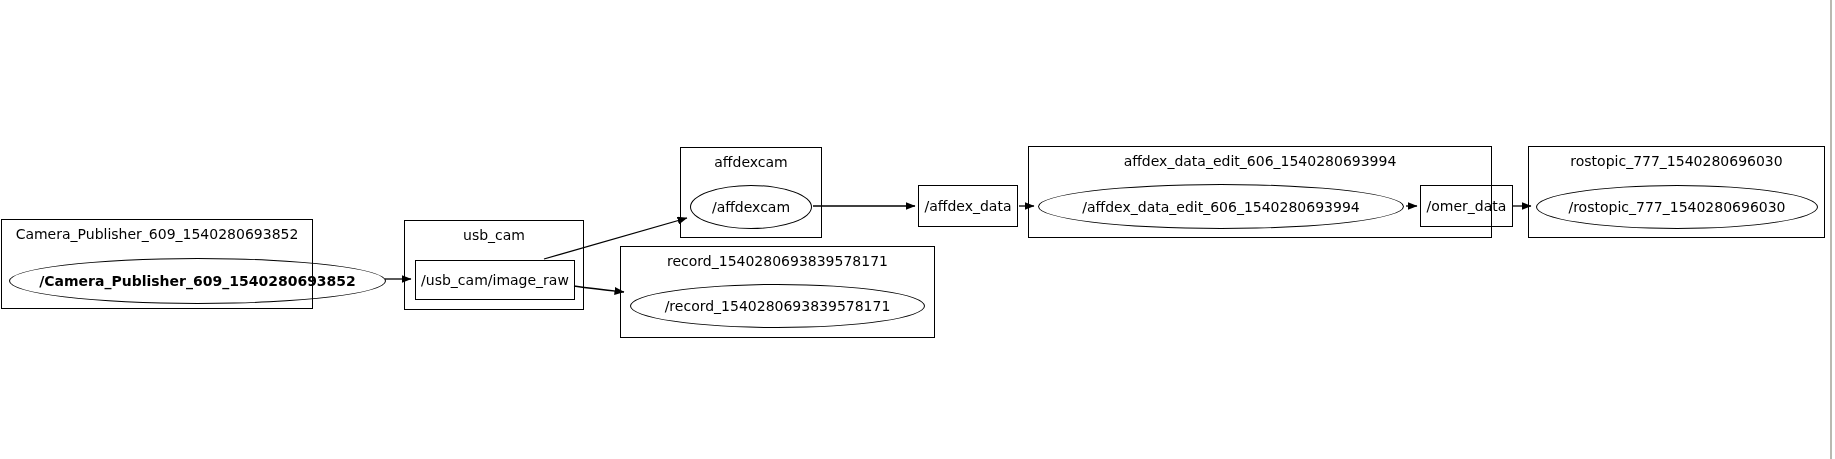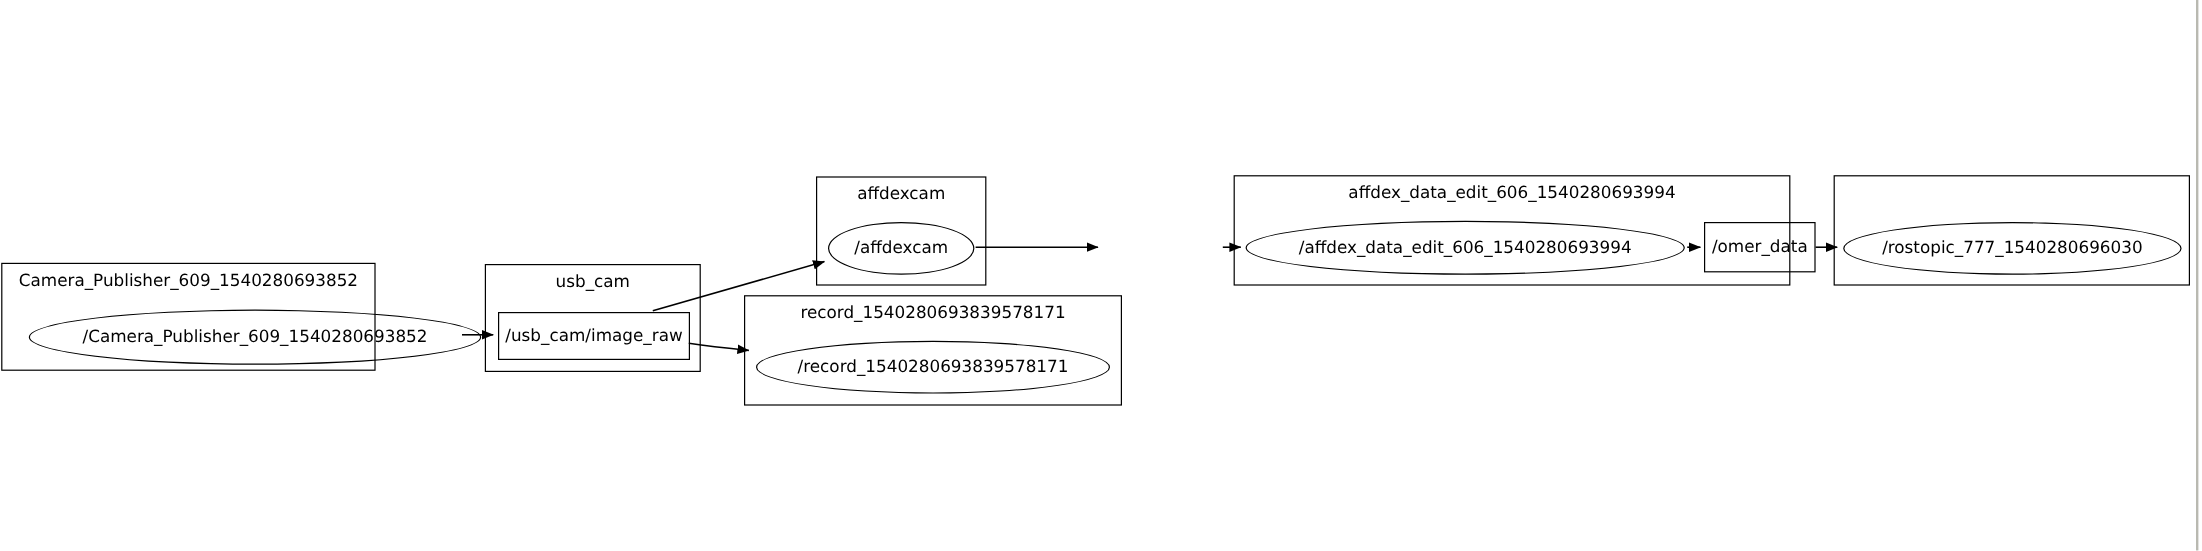--- a/index.html
+++ b/index.html
@@ -84,45 +84,47 @@
     <path d="M544,259 L687,218" stroke="#000000" stroke-width="1.3" fill="none" marker-end="url(#arrow)"></path>
     <path d="M574,286 C595,289 605,290 624,292" stroke="#000000" stroke-width="1.3" fill="none" marker-end="url(#arrow)"></path>
     <path d="M813,206 L915,206" stroke="#000000" stroke-width="1.3" fill="none" marker-end="url(#arrow)"></path>
     <path d="M1019,206 L1034,206" stroke="#000000" stroke-width="1.3" fill="none" marker-end="url(#arrow)"></path>
     <path d="M1406,206 L1417,206" stroke="#000000" stroke-width="1.3" fill="none" marker-end="url(#arrow)"></path>
     <path d="M1513,206 L1531,206" stroke="#000000" stroke-width="1.3" fill="none" marker-end="url(#arrow)"></path>
   </svg>
 
   <div class="cluster" style="left:1px; top:219px; width:312px; height:90px;">
     <div class="cluster-title">Camera_Publisher_609_1540280693852</div>
-    <div class="node-ellipse" style="left:22px; top:38px; width:377px; height:46px;">/Camera_Publisher_609_1540280693852</div>
+    <div class="node-ellipse" style="left:7px; top:38px; width:377px; height:46px;font-weight:bold;">/Camera_Publisher_609_1540280693852</div>
   </div>
 
   <div class="cluster" style="left:404px; top:220px; width:180px; height:90px;">
     <div class="cluster-title">usb_cam</div>
     <div class="topic-rect" style="left:10px; top:39px; width:160px; height:40px;">/usb_cam/image_raw</div>
   </div>
 
   <div class="cluster" style="left:680px; top:147px; width:142px; height:91px;">
     <div class="cluster-title">affdexcam</div>
     <div class="node-ellipse" style="left:9px; top:37px; width:122px; height:44px;">/affdexcam</div>
   </div>
 
   <div class="cluster" style="left:593px; top:246px; width:315px; height:92px;margin-left:27px;">
     <div class="cluster-title">record_1540280693839578171</div>
     <div class="node-ellipse" style="left:9px; top:37px; width:295px; height:44px;">/record_1540280693839578171</div>
   </div>
 
+  <div class="topic-rect" style="left:918px; top:185px; width:100px; height:42px;">/affdex_data</div>
 
   <div class="cluster" style="left:1028px; top:146px; width:464px; height:92px;">
     <div class="cluster-title">affdex_data_edit_606_1540280693994</div>
     <div class="node-ellipse" style="left:9px; top:37px; width:366px; height:45px;text-align:center;">/affdex_data_edit_606_1540280693994</div>
   </div>
 
   <div class="topic-rect" style="left:1420px; top:185px; width:93px; height:42px;">/omer_data</div>
 
   <div class="cluster" style="left:1528px; top:146px; width:297px; height:92px;">
+    <div class="cluster-title">rostopic_777_1540280696030</div>
     <div class="node-ellipse" style="left:7px; top:38px; width:282px; height:44px;">/rostopic_777_1540280696030</div>
   </div>
 
   <div class="pane-divider" style="left:1830px; background:#b9b9b1;"></div>
 
 </div>
 
 </body></html>

